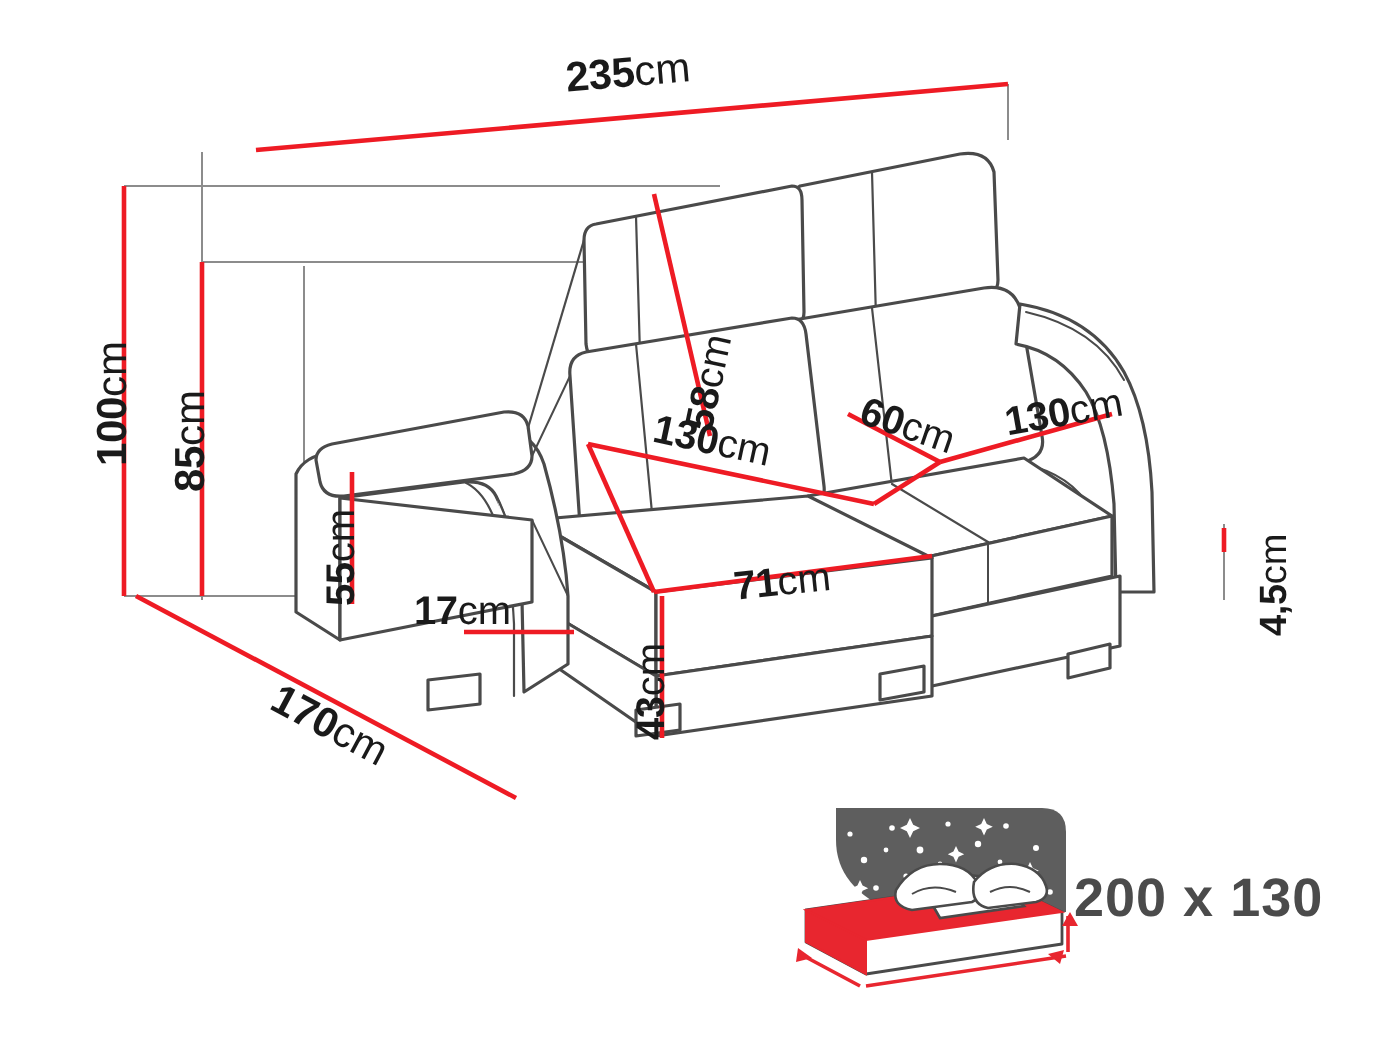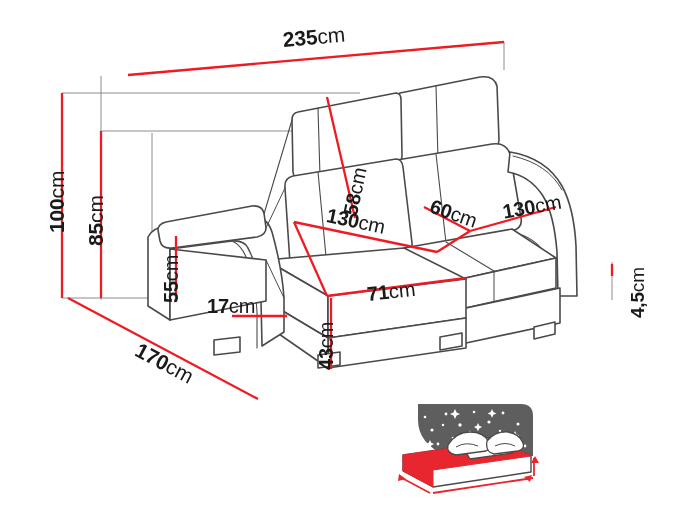--- a/index.html
+++ b/index.html
@@ -241,14 +241,15 @@
   </div>
 
   <div class="dimtext" style="left:142px;top:339px;font-size:21px;transform:rotate(28deg);transform-origin:left top;">
     <span>170</span><span class="u">cm</span>
   </div>
 
   <div class="dimtext" style="left:628px;top:318px;font-size:19px;transform:rotate(-90deg);transform-origin:left top;">
     <span>4,5</span><span class="u">cm</span>
   </div>
 
+  <div class="bedlabel" style="left:537px;top:434px;">200 x 130</div>
 
 </div>
 
 </body></html>

